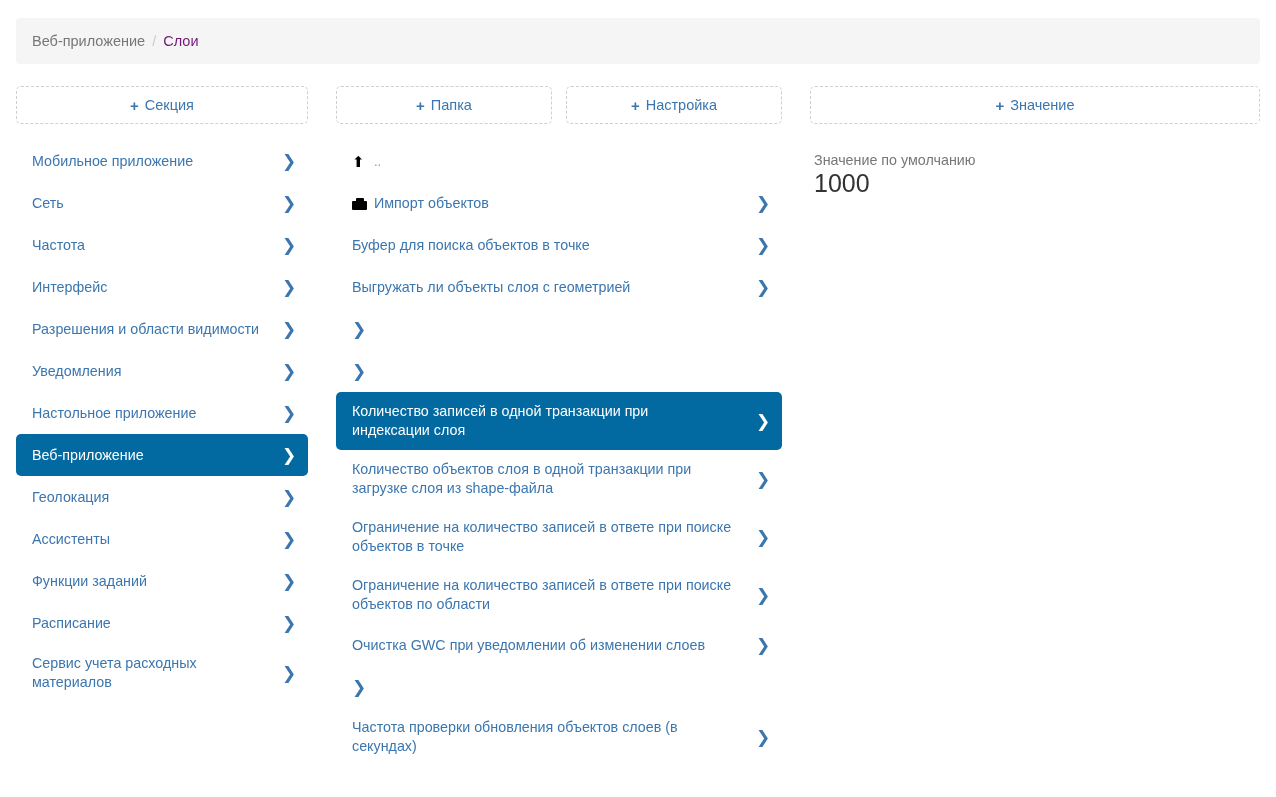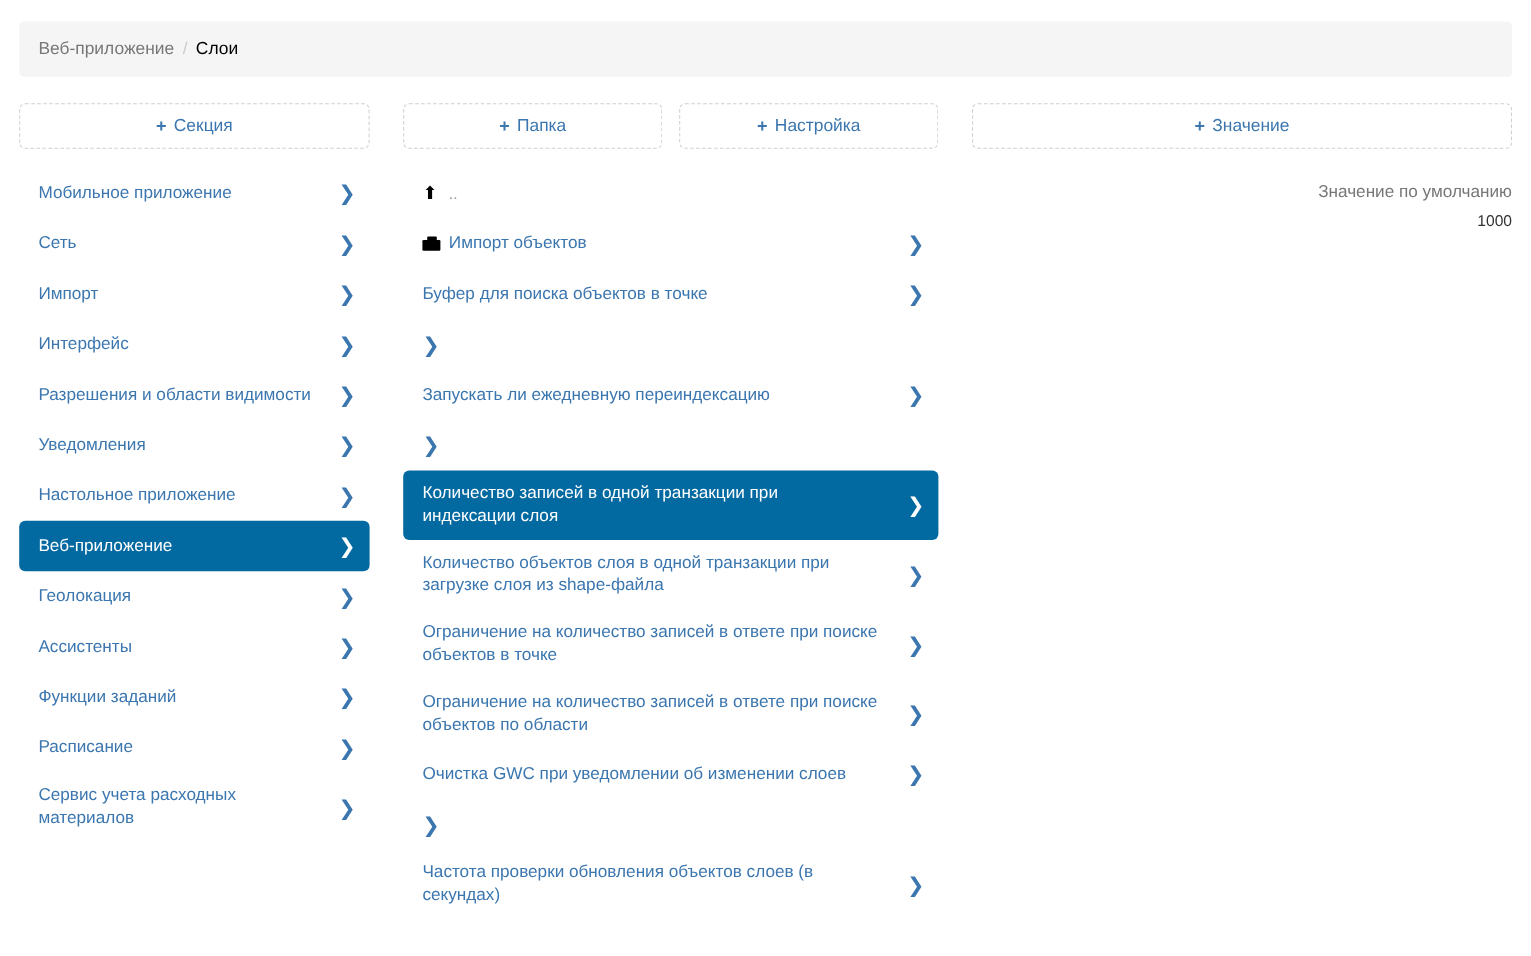--- a/index.html
+++ b/index.html
@@ -31,21 +31,21 @@
     font-size: 14.5px;
     text-decoration: none;
     cursor: pointer;
   }
   .crumb-sep {
     color: #cccccc;
     margin: 0 7px;
     font-size: 14.5px;
   }
   .crumb-current {
-    color: #000000;
+    color: #701a75;
     font-size: 14.5px;
   }
 
   
   .col { position: absolute; top: 86px; }
   .col-left   { left: 16px;  width: 292px; }
   .col-mid    { left: 336px; width: 446px; }
   .col-right  { left: 810px; width: 450px; }
 
   
@@ -139,29 +139,29 @@
   .folder-glyph::after {
     content: "";
     position: absolute;
     left: 3.5px; top: 0;
     width: 8px; height: 3px;
     background: #000000;
     border-radius: 1px 1px 0 0;
   }
 
   
-  .field-block { margin-top: 26px; padding-left: 4px; text-align: right; }
+  .field-block { margin-top: 26px; padding-left: 4px; }
   .field-label {
     color: #777777;
     font-size: 14.3px;
     line-height: 20px;
   }
   .field-value {
     color: #333333;
-    font-size: 13px;
+    font-size: 25px;
     line-height: 25px;
     margin-top: 1px;
   }
 </style>
 </head>
 <body>
 
 <div class="page">
 
   <div class="breadcrumb-bar">
@@ -178,21 +178,21 @@
     <div class="list" id="sidebar-list">
         <div class="item left-item">
           <span class="label">Мобильное приложение</span>
           <span class="chev">❯</span>
         </div>
         <div class="item left-item">
           <span class="label">Сеть</span>
           <span class="chev">❯</span>
         </div>
         <div class="item left-item">
-          <span class="label">Импорт</span>
+          <span class="label">Частота</span>
           <span class="chev">❯</span>
         </div>
         <div class="item left-item">
           <span class="label">Интерфейс</span>
           <span class="chev">❯</span>
         </div>
         <div class="item left-item">
           <span class="label">Разрешения и области видимости</span>
           <span class="chev">❯</span>
         </div>
@@ -252,24 +252,24 @@
         <div class="item">
           <span class="icon-folder"><span class="folder-glyph"></span></span>
           <span class="label">Импорт объектов</span>
           <span class="chev">❯</span>
         </div>
         <div class="item">
           <span class="label">Буфер для поиска объектов в точке</span>
           <span class="chev">❯</span>
         </div>
         <div class="item">
-          <span class="chev">❯</span>
-        </div>
-        <div class="item">
-          <span class="label">Запускать ли ежедневную переиндексацию</span>
+          <span class="label">Выгружать ли объекты слоя с геометрией</span>
+          <span class="chev">❯</span>
+        </div>
+        <div class="item">
           <span class="chev">❯</span>
         </div>
         <div class="item">
           <span class="chev">❯</span>
         </div>
         <div class="item selected">
           <span class="label">Количество записей в одной транзакции при индексации слоя</span>
           <span class="chev">❯</span>
         </div>
         <div class="item">

